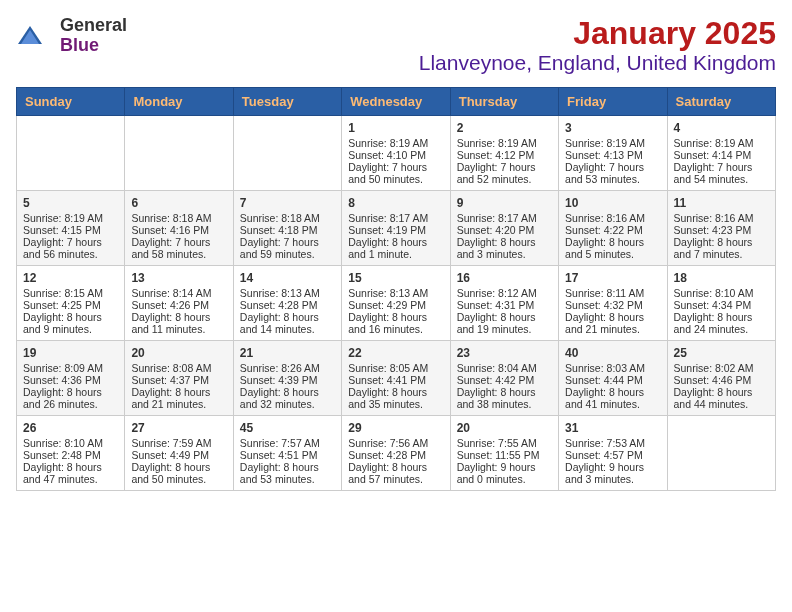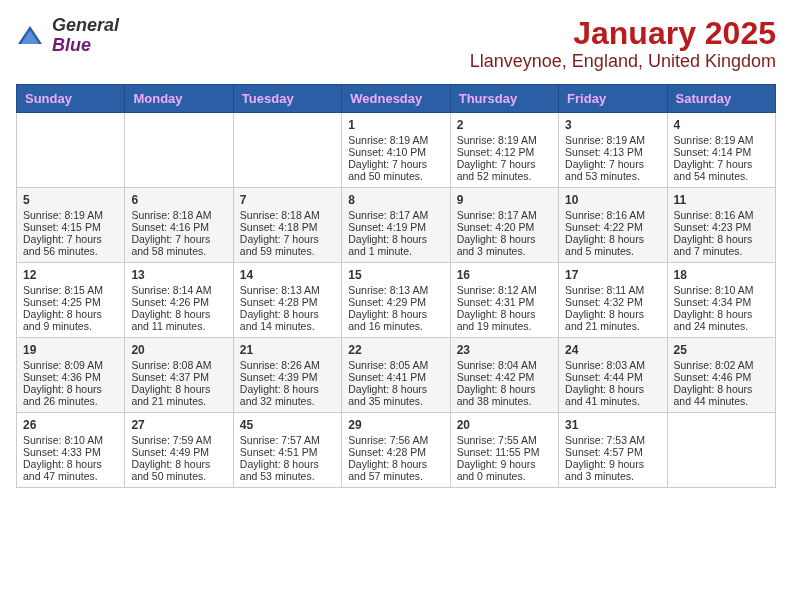--- a/index.html
+++ b/index.html
@@ -12,22 +12,21 @@
     }
     .header {
       display: flex;
       justify-content: space-between;
       align-items: flex-start;
       margin-bottom: 12px;
     }
     .logo {
       display: flex;
       align-items: center;
-      gap: 8px;
-      font-style: italic;
+      gap: 16px;
     }
     .logo-text {
       font-size: 18px;
       font-weight: bold;
       line-height: 1.1;
     }
     .logo-general { color: #333; }
     .logo-blue { color: #701a75; }
     .logo-icon {
       width: 28px;
@@ -36,31 +35,31 @@
     .title-block {
       text-align: right;
     }
     .calendar-title {
       font-size: 32px;
       font-weight: bold;
       color: #b91c1c;
       line-height: 1.1;
     }
     .calendar-subtitle {
-      font-size: 18px;
-      color: #7f1d1d;
+      font-size: 21px;
+      color: #4c1d95;
     }
     .calendar {
       width: 100%;
       border-collapse: collapse;
       border: 1px solid #ccc;
     }
     .calendar th {
       background: #2a5fa5;
-      color: #f0abfc;
+      color: #fdba74;
       font-size: 13px;
       font-weight: bold;
       padding: 6px 8px;
       text-align: left;
       border: 1px solid #1e4a87;
     }
     .calendar td {
       vertical-align: top;
       padding: 5px 6px;
       border: 1px solid #ccc;
@@ -258,37 +257,37 @@
           <div>Sunset: 4:41 PM</div>
           <div>Daylight: 8 hours and 35 minutes.</div>
         </td>
         <td>
           <span class="day-num">23</span>
           <div>Sunrise: 8:04 AM</div>
           <div>Sunset: 4:42 PM</div>
           <div>Daylight: 8 hours and 38 minutes.</div>
         </td>
         <td>
-          <span class="day-num">24</span>
+          <span class="day-num">40</span>
           <div>Sunrise: 8:03 AM</div>
           <div>Sunset: 4:44 PM</div>
           <div>Daylight: 8 hours and 41 minutes.</div>
         </td>
         <td>
           <span class="day-num">25</span>
           <div>Sunrise: 8:02 AM</div>
           <div>Sunset: 4:46 PM</div>
           <div>Daylight: 8 hours and 44 minutes.</div>
         </td>
       </tr>
       <tr>
         <td>
           <span class="day-num">26</span>
           <div>Sunrise: 8:10 AM</div>
-          <div>Sunset: 4:33 PM</div>
+          <div>Sunset: 2:48 PM</div>
           <div>Daylight: 8 hours and 47 minutes.</div>
         </td>
         <td>
           <span class="day-num">27</span>
           <div>Sunrise: 7:59 AM</div>
           <div>Sunset: 4:49 PM</div>
           <div>Daylight: 8 hours and 50 minutes.</div>
         </td>
         <td>
           <span class="day-num">45</span>

